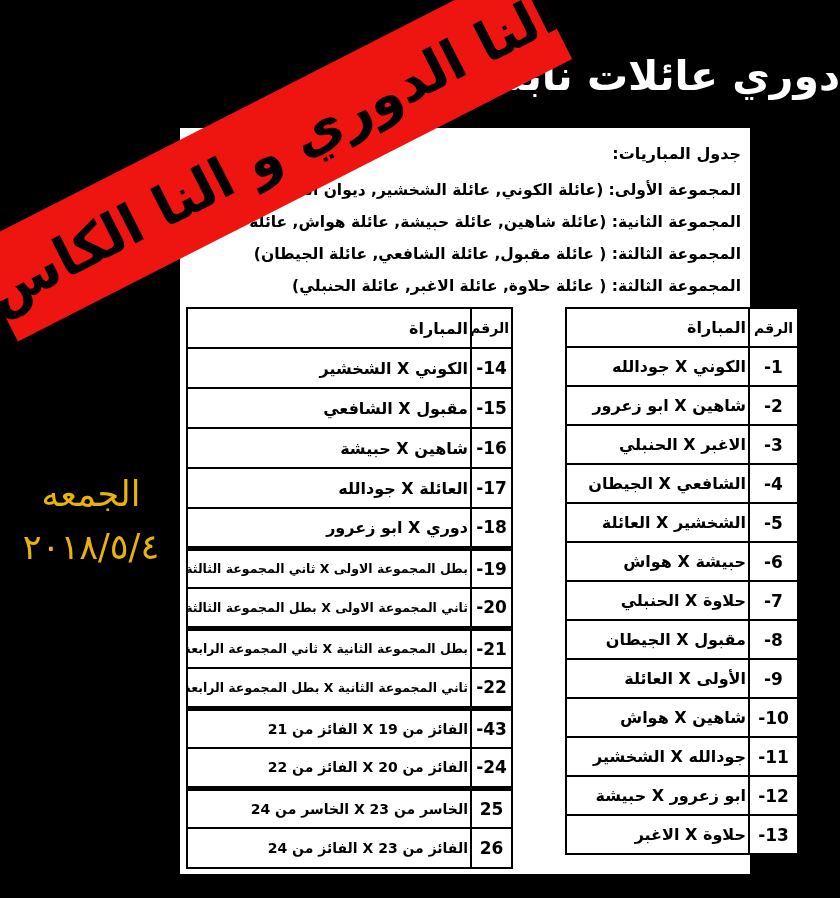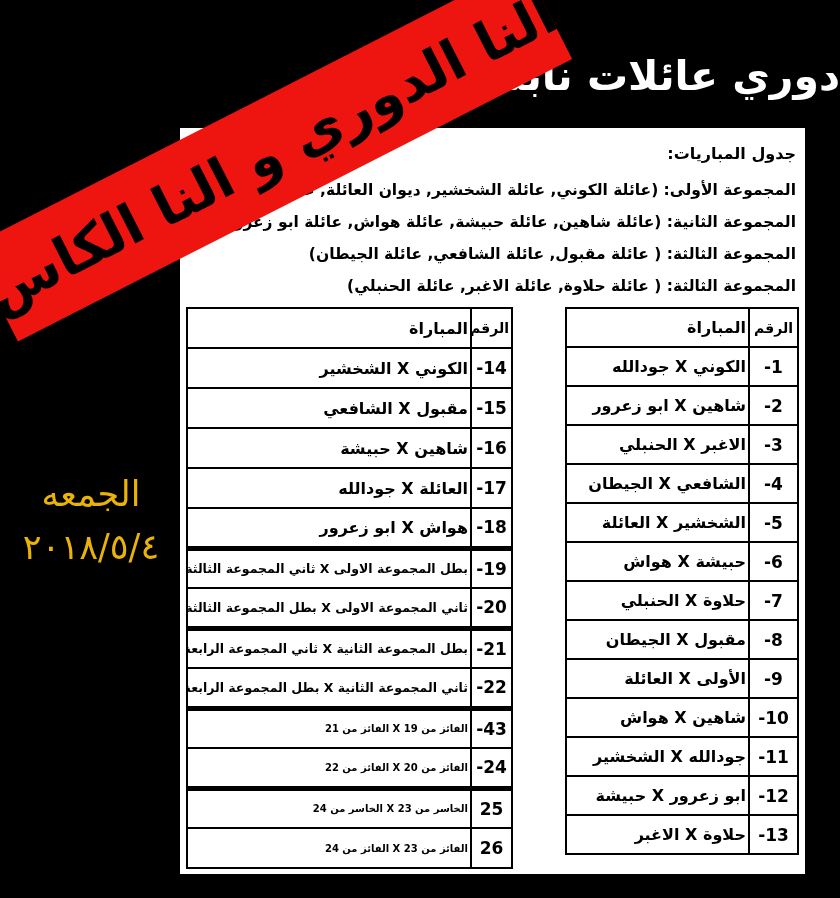--- a/index.html
+++ b/index.html
@@ -25,21 +25,21 @@
 
   
   .side-note{
     position:absolute;left:8px;top:468px;width:166px;z-index:2;
     color:#fff;direction:rtl;text-align:center;
     font-size:35px;line-height:53px;font-weight:400;white-space:nowrap;
   }
 
   
   .doc{
-    position:absolute;left:180px;top:128px;width:625px;height:746px;
+    position:absolute;left:180px;top:128px;width:570px;height:746px;
     background:#fff;z-index:1;color:#000;
   }
   .doc-heading{
     position:absolute;top:16px;right:9px;
     font-size:16px;font-weight:700;direction:rtl;white-space:nowrap;
   }
   .groups{
     position:absolute;top:46px;right:9px;
     direction:rtl;text-align:right;font-size:15.5px;font-weight:700;line-height:32px;
   }
@@ -54,21 +54,21 @@
   .tbl-left{top:179px;left:6px;width:325px;}
   table.match-table th, table.match-table td{
     border:2px solid #000;padding:0 2px;font-weight:700;color:#000;overflow:hidden;
   }
   .tbl-right tr{height:39px;}
   .tbl-left tr{height:40px;}
   th.num{text-align:center;font-size:14px;}
   th.match{text-align:right;padding-right:6px;font-size:16px;margin-left:25px;}
   td.num{text-align:center;font-size:17px;}
   td.match{text-align:right;font-size:16px;white-space:nowrap;}
-  td.match.mid{font-size:10px;padding-left:28px;}
+  td.match.mid{font-size:14px;padding-left:28px;}
   td.match.long{font-size:12.5px;}
   tr.sep td{border-top-width:5px;}
 </style>
 </head>
 <body style="background: rgb(0, 0, 0);">
 
 <div class="stage">
 
   <div class="poster-title" style="color: rgb(255, 255, 255);">دوري عائلات نابلس</div>
 
@@ -182,21 +182,21 @@
           <tr>
             <td class="num" dir="ltr">-16</td>
             <td class="match">شاهين X حبيشة</td>
           </tr>
           <tr>
             <td class="num" dir="ltr">-17</td>
             <td class="match">العائلة X جودالله</td>
           </tr>
           <tr>
             <td class="num" dir="ltr">-18</td>
-            <td class="match">هواش X ابو زعرور</td>
+            <td class="match">دوري X ابو زعرور</td>
           </tr>
           <tr class="sep">
             <td class="num" dir="ltr">-19</td>
             <td class="match long">بطل المجموعة الاولى X ثاني المجموعة الثالثة</td>
           </tr>
           <tr>
             <td class="num" dir="ltr">-20</td>
             <td class="match long">ثاني المجموعة الاولى X بطل المجموعة الثالثة</td>
           </tr>
           <tr class="sep">

